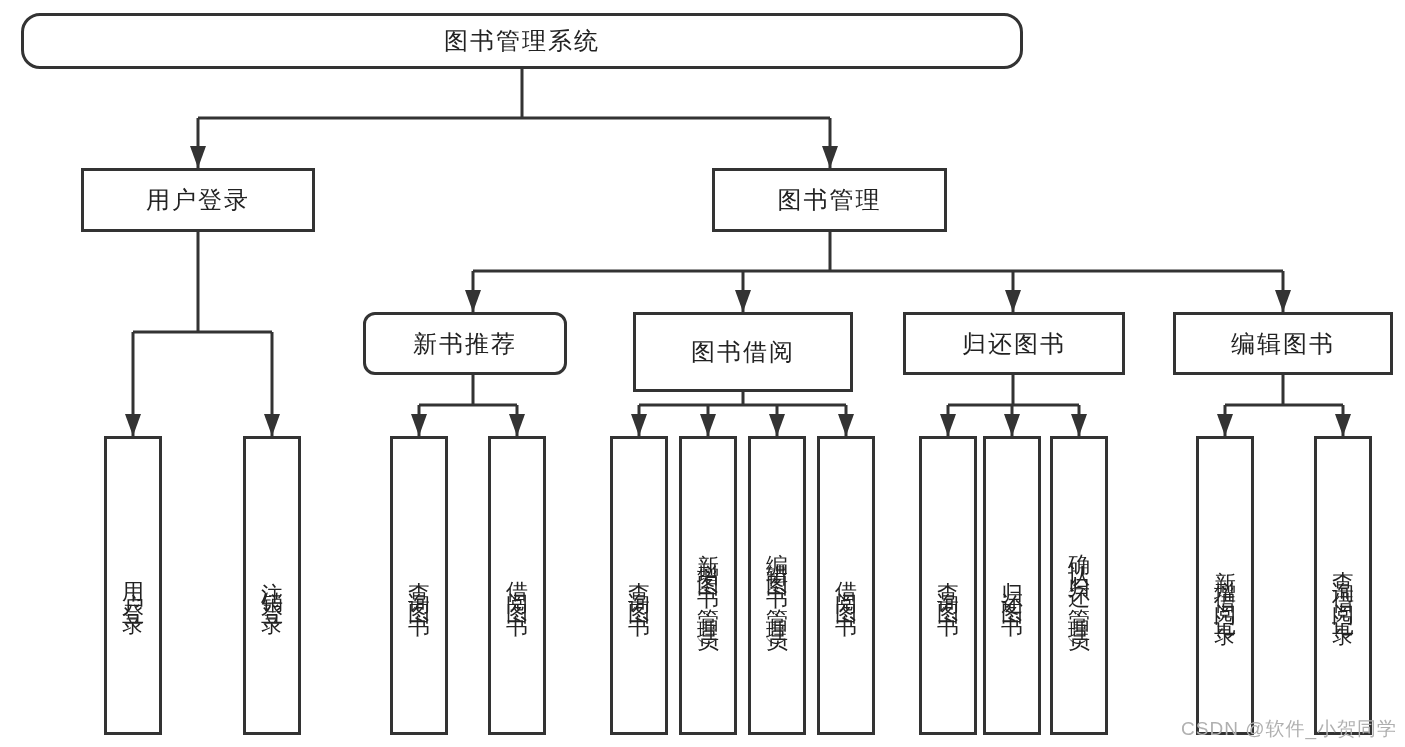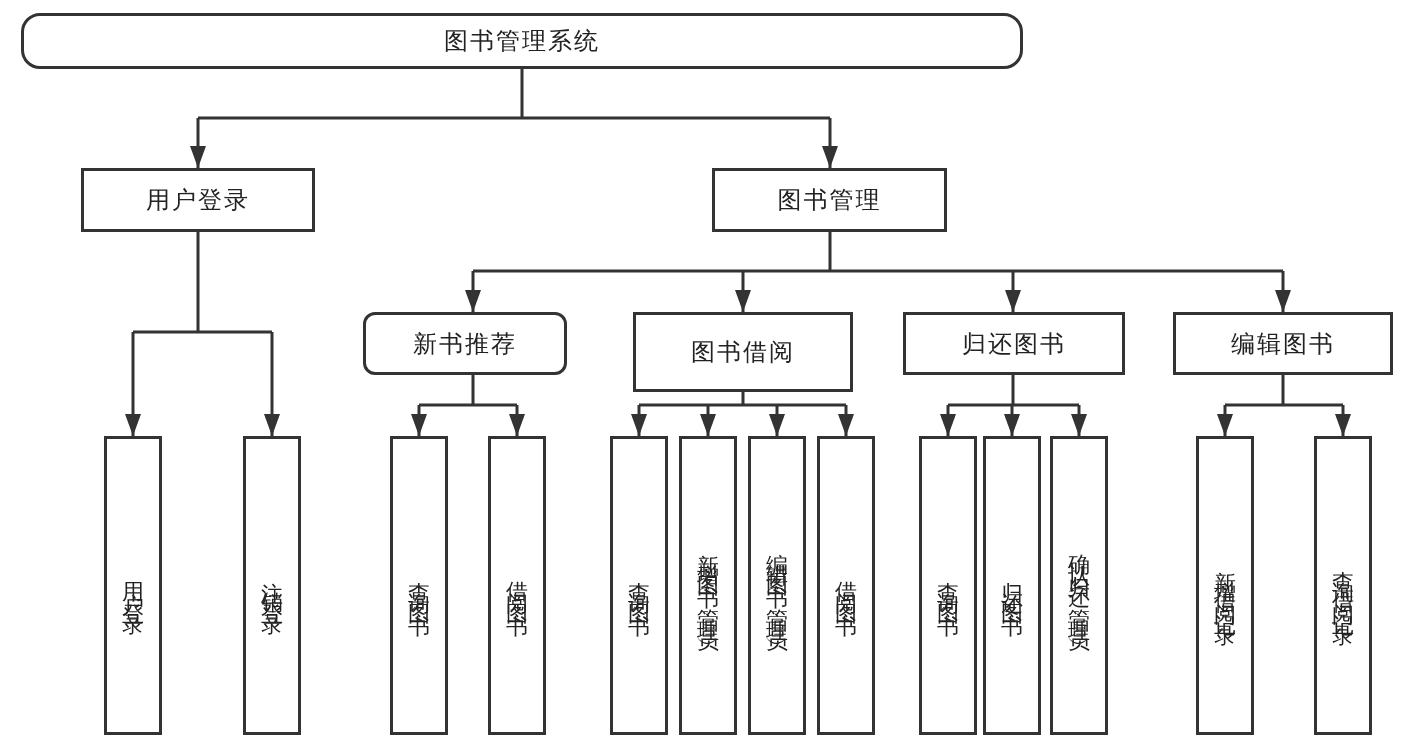--- a/index.html
+++ b/index.html
@@ -184,14 +184,15 @@
     <span class="vlbl">确认归还（管理员）</span>
   </div>
 
   <div class="box leaf" style="left:1196px;">
     <span class="vlbl">新增借阅记录</span>
   </div>
   <div class="box leaf" style="left:1314px;">
     <span class="vlbl">查询借阅记录</span>
   </div>
 
+  <div class="watermark">CSDN @软件_小贺同学</div>
 
 </div>
 
 </body></html>

